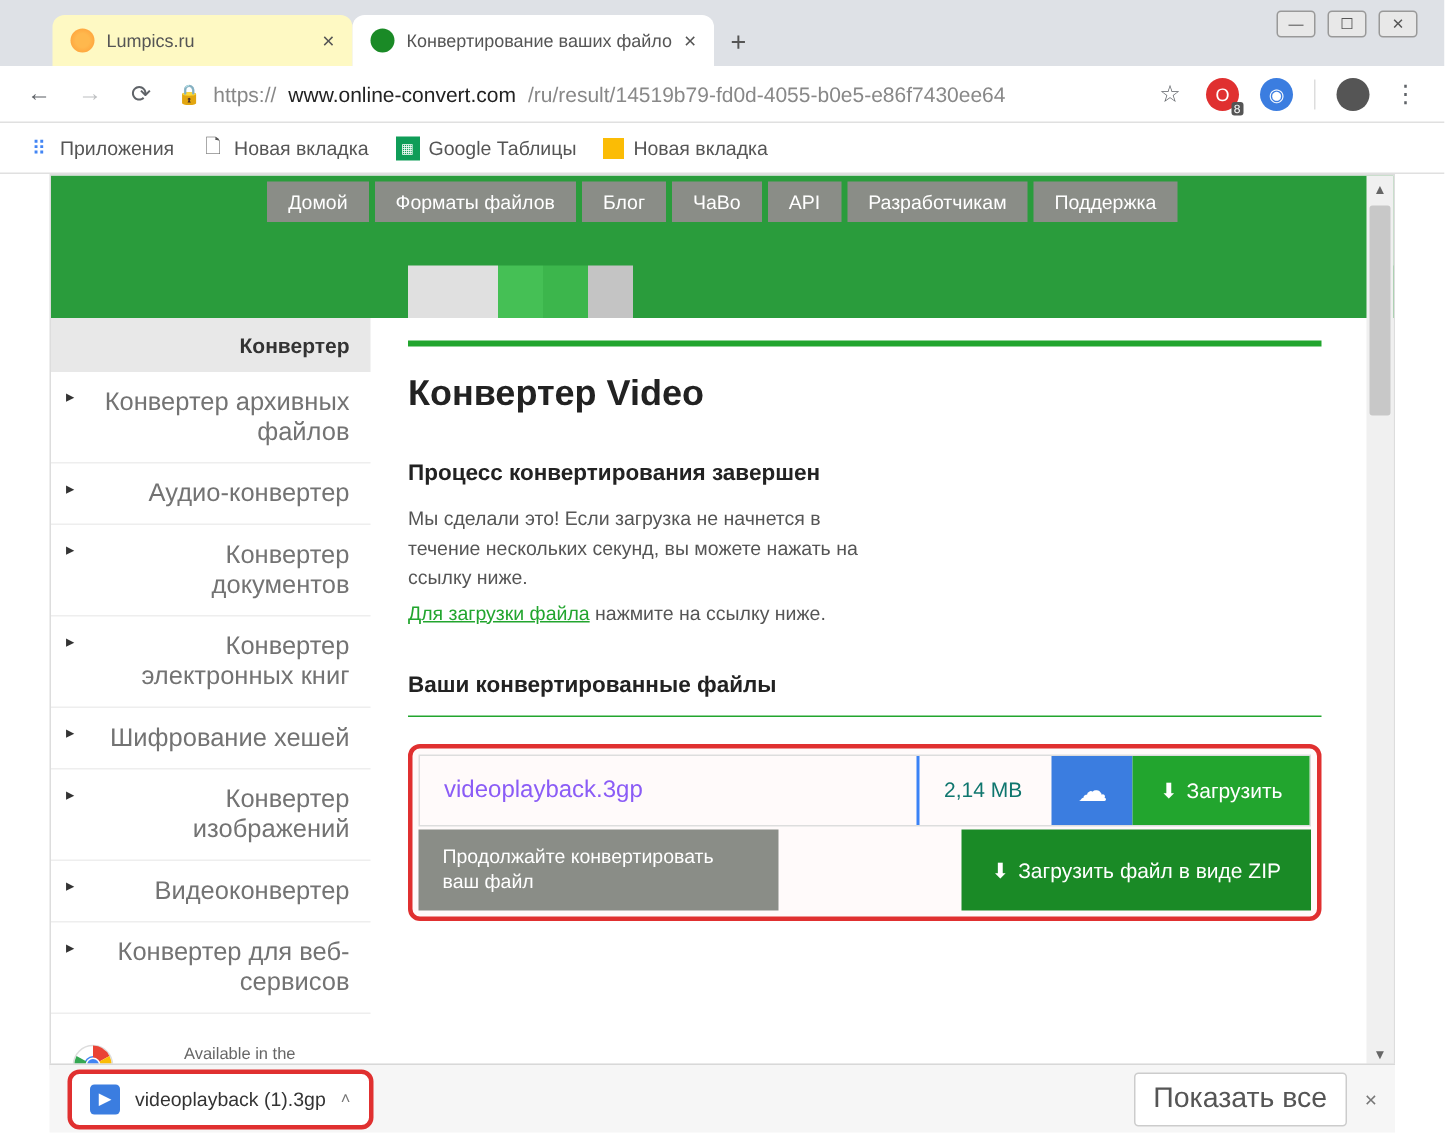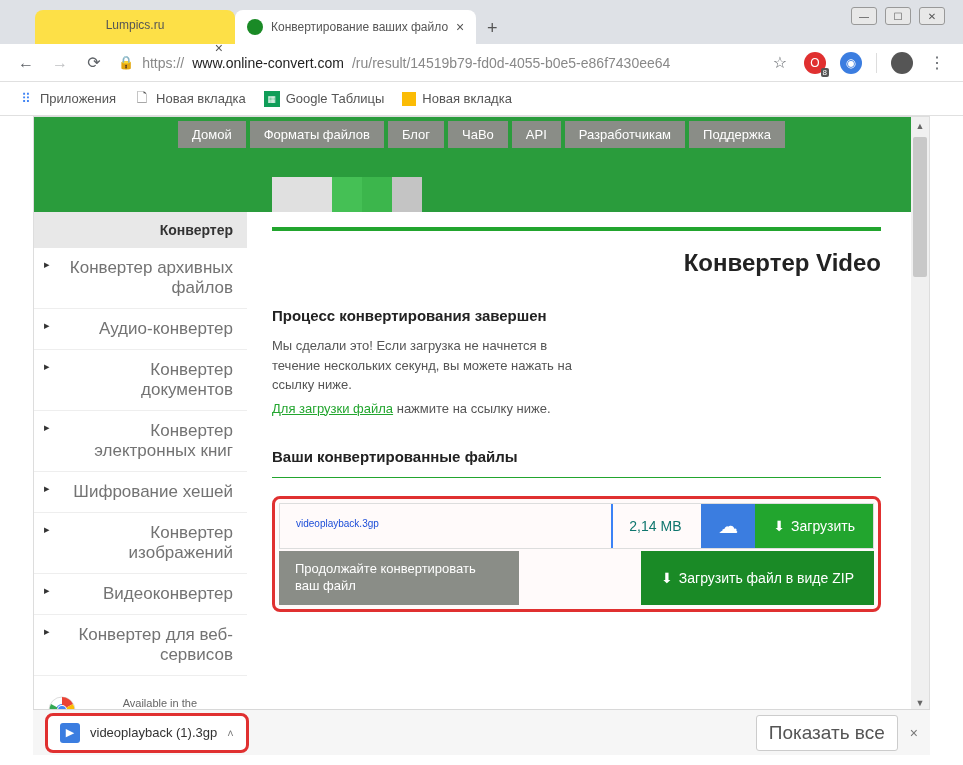--- a/index.html
+++ b/index.html
@@ -3,21 +3,21 @@
 <meta charset="utf-8">
 <style>
 * { box-sizing: border-box; margin: 0; padding: 0; font-family: Arial, sans-serif; }
 body { background: #fff; width: 963px; height: 765px; position: relative; overflow: hidden; }
 
 
 .window-controls { position: absolute; top: 7px; right: 18px; display: flex; gap: 8px; }
 .win-btn { width: 26px; height: 18px; background: #e8e8e8; border: 1px solid #999; border-radius: 3px; font-size: 10px; display: flex; align-items: center; justify-content: center; color: #555; }
 .tab-strip { height: 44px; background: #dee1e6; padding-top: 10px; display: flex; align-items: flex-end; padding-left: 35px; }
 .tab { height: 34px; background: #fff; border-radius: 8px 8px 0 0; padding: 0 12px; display: flex; align-items: center; gap: 8px; font-size: 12px; color: #555; min-width: 200px; position: relative; }
-.tab.inactive { background: #fde047; flex-direction: column; }
+.tab.inactive { background: #fef9c3; }
 .tab .favicon { width: 16px; height: 16px; border-radius: 50%; }
 .tab .close { font-size: 14px; color: #555; margin-left: auto; }
 .newtab { width: 32px; height: 32px; display: flex; align-items: center; justify-content: center; font-size: 18px; color: #555; }
 .addr-bar { height: 38px; background: #fff; border-bottom: 1px solid #e0e0e0; display: flex; align-items: center; padding: 0 16px; gap: 14px; }
 .nav-icon { width: 20px; height: 20px; display: flex; align-items: center; justify-content: center; color: #5f6368; font-size: 16px; }
 .url-field { flex: 1; display: flex; align-items: center; gap: 8px; font-size: 14px; color: #555; }
 .url-prefix { color: #888; }
 .url-host { color: #222; }
 .lock { color: #666; font-size: 13px; }
 .ext-icon { width: 22px; height: 22px; border-radius: 50%; display: flex; align-items: center; justify-content: center; font-size: 12px; }
@@ -36,28 +36,28 @@
 .banner-bottom { position: absolute; bottom: 0; left: 0; right: 0; height: 35px; display: flex; }
 .bb-seg { height: 100%; }
 .content-wrap { display: flex; }
 .sidebar { width: 213px; padding: 0; text-align: right; }
 .sidebar-header { background: #e8e8e8; padding: 10px 14px; font-size: 14px; font-weight: bold; color: #333; }
 .sidebar-item { padding: 10px 14px 10px 24px; font-size: 17px; color: #737373; border-bottom: 1px solid #eee; position: relative; }
 .sidebar-item::before { content: "▸"; position: absolute; left: 10px; font-size: 11px; color: #333; }
 .webstore { padding: 20px 14px; display: flex; align-items: center; gap: 10px; font-size: 11px; color: #666; }
 .main { flex: 1; padding: 15px 30px 20px 25px; margin-right: 18px; }
 .green-border { border-top: 4px solid #22a52e; margin-bottom: 18px; }
-.page-title { font-size: 24px; font-weight: bold; color: #222; margin-bottom: 30px; text-align: right; }
+.page-title { font-size: 24px; font-weight: bold; color: #222; margin-bottom: 30px; }
 .section-title { font-size: 15px; font-weight: bold; color: #222; margin-bottom: 12px; }
 .body-text { font-size: 13px; color: #555; line-height: 1.5; margin-bottom: 4px; max-width: 320px; }
 .link-text { color: #22a52e; text-decoration: underline; font-size: 13px; }
 .thin-green { border-top: 1px solid #22a52e; margin: 8px 0 18px 0; }
 .highlight-box { border: 3px solid #e03030; border-radius: 8px; padding: 4px; background: rgba(255,0,0,0.02); }
 .file-row { display: flex; align-items: stretch; border: 1px solid #ddd; }
-.file-name { flex: 1; padding: 14px 16px; font-size: 10px; color: #1d4ed8; }
+.file-name { flex: 1; padding: 14px 16px; font-size: 16px; color: #8b5cf6; }
 .file-size { padding: 14px 16px; font-size: 14px; color: #0f766e; border-left: 2px solid #3b82f6; min-width: 90px; }
 .cloud-btn { width: 54px; background: #3b7de0; display: flex; align-items: center; justify-content: center; color: #fff; font-size: 20px; }
 .download-btn { background: #22a52e; color: #fff; padding: 0 18px; display: flex; align-items: center; font-size: 14px; gap: 6px; }
 .bottom-row { display: flex; align-items: stretch; margin-top: 2px; }
 .continue-box { background: #8a8d87; color: #fff; padding: 10px 16px; font-size: 13px; line-height: 1.3; width: 240px; }
 .zip-btn { background: #1a8a26; color: #fff; padding: 14px 20px; display: flex; align-items: center; font-size: 14px; gap: 6px; margin-left: auto; }
 
 
 .download-bar { position: absolute; bottom: 10px; left: 33px; right: 33px; height: 46px; background: #f6f6f6; border-top: 1px solid #d8d8d8; display: flex; align-items: center; padding: 0 12px; }
 .download-chip { display: flex; align-items: center; gap: 10px; border: 3px solid #e03030; border-radius: 8px; background: #fff; padding: 7px 12px; }

